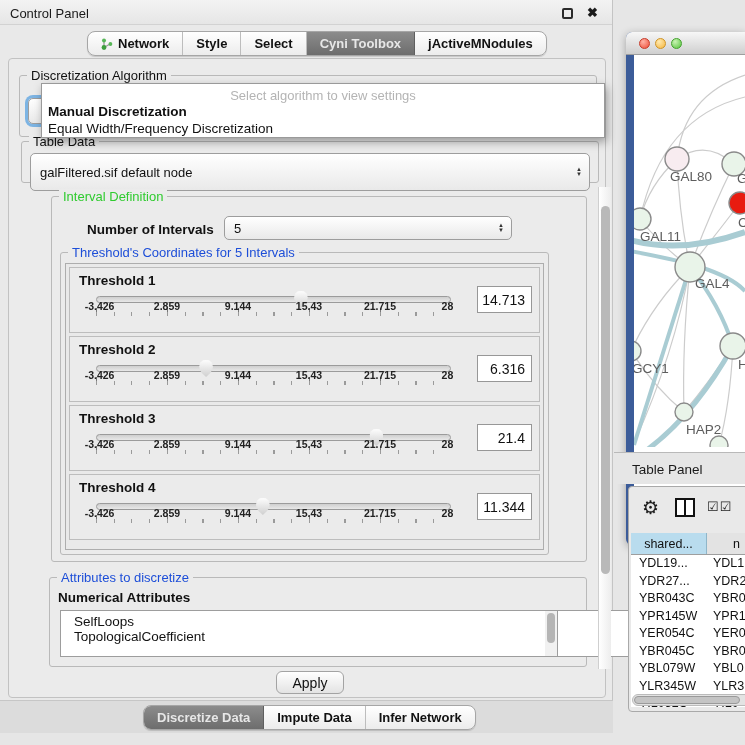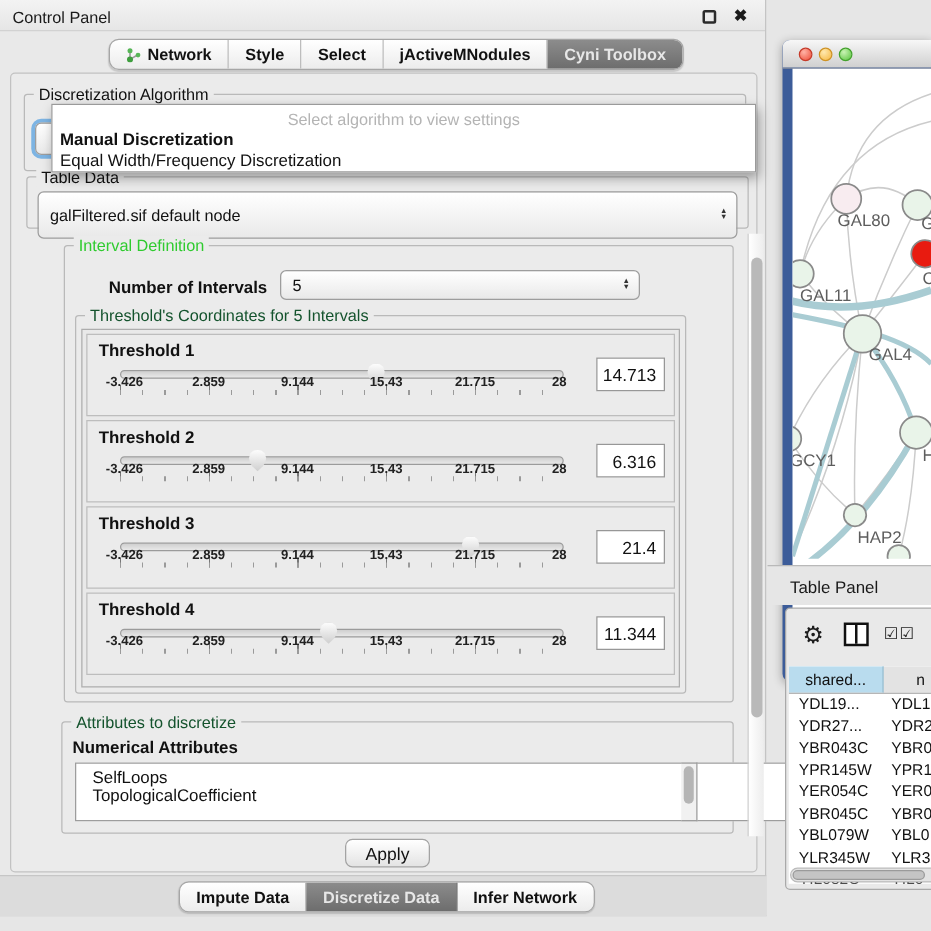--- a/index.html
+++ b/index.html
@@ -25,21 +25,21 @@
   .tabs-top { position:absolute; left:87px; top:31px; }
   .net-icon { width:12px; height:12px; display:inline-block; }
 
   .main-panel { position:absolute; left:8px; top:58px; width:598px; height:640px;
     background:#ebebeb; border:1px solid #c2c2c2; border-radius:4px; }
 
   
   .group { position:absolute; border:1px solid #b9b9b9; border-radius:3px; }
   .group > .glabel { position:absolute; top:-8px; left:7px; padding:0 4px; background:#ebebeb; font-size:13px; line-height:15px; }
   .glabel.green { color:#2fcb2f; }
-  .glabel.blue  { color:#14532d; }
+  .glabel.blue  { color:#1d4ed8; }
 
   
   .combo { position:absolute; background:linear-gradient(#ffffff,#e9e9e9); border:1px solid #9d9d9d;
     border-radius:5px; font-size:13px; display:flex; align-items:center; padding-left:9px; }
   .combo .stepper { position:absolute; right:7px; top:50%; transform:translateY(-50%);
     font-size:6px; line-height:5px; color:#333; text-align:center; }
   .combo.focused { box-shadow:0 0 0 3px #7db4e3; }
 
   
   .popup { position:absolute; left:4px; top:24px; width:564px; height:55px; background:#ffffff;
@@ -141,25 +141,25 @@
           <circle cx="9.4" cy="6" r="1.9" fill="#57b657"></circle>
       </svg>
       <span>Network</span>
     </div>
     <div class="segitem">
         <span>Style</span>
       </div>
     <div class="segitem">
         <span>Select</span>
       </div>
+    <div class="segitem sel">
+        <span>Cyni Toolbox</span>
+      </div>
     <div class="segitem">
         <span>jActiveMNodules</span>
-      </div>
-    <div class="segitem sel">
-        <span>Cyni Toolbox</span>
       </div>
   </div>
 
   <div class="main-panel">
 
     <div class="group" style="left:10px; top:16px; width:578px; height:62px;">
       <div class="glabel">Discretization Algorithm</div>
       <div class="combo focused" style="left:8px; top:22px; right:8px; height:26px;">
         <span class="stepper">▲<br>▼</span>
       </div>
@@ -284,25 +284,25 @@
 
     <div class="vscroll" style="left:589px; top:128px; height:482px;">
       <div class="vthumb" style="top:19px; height:368px;"></div>
     </div>
 
     <div class="apply-btn">Apply</div>
   </div>
 
   <div class="bottom-strip">
     <div class="tabs-bottom seg">
+      <div class="segitem sel">
+          <span>Discretize Data</span>
+        </div>
       <div class="segitem">
           <span>Impute Data</span>
-        </div>
-      <div class="segitem sel">
-          <span>Discretize Data</span>
         </div>
       <div class="segitem">
           <span>Infer Network</span>
         </div>
     </div>
   </div>
 </div>
 
 <div class="net-window">
   <div class="net-titlebar">

